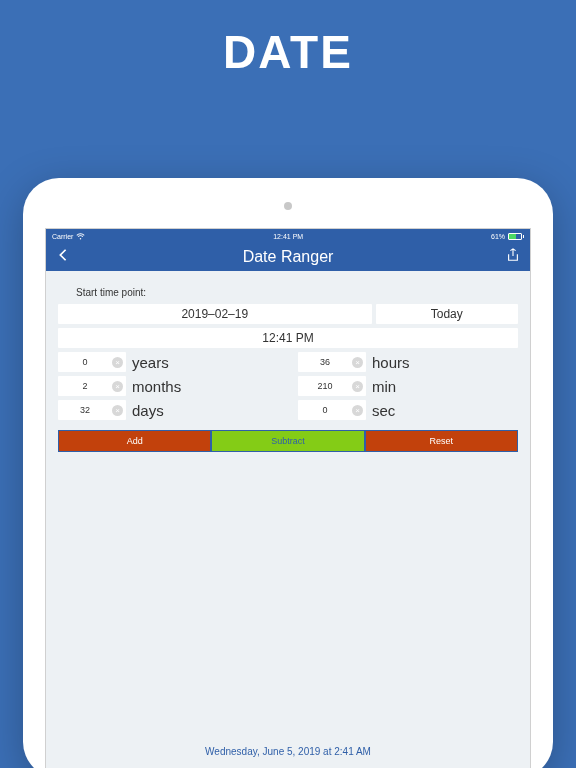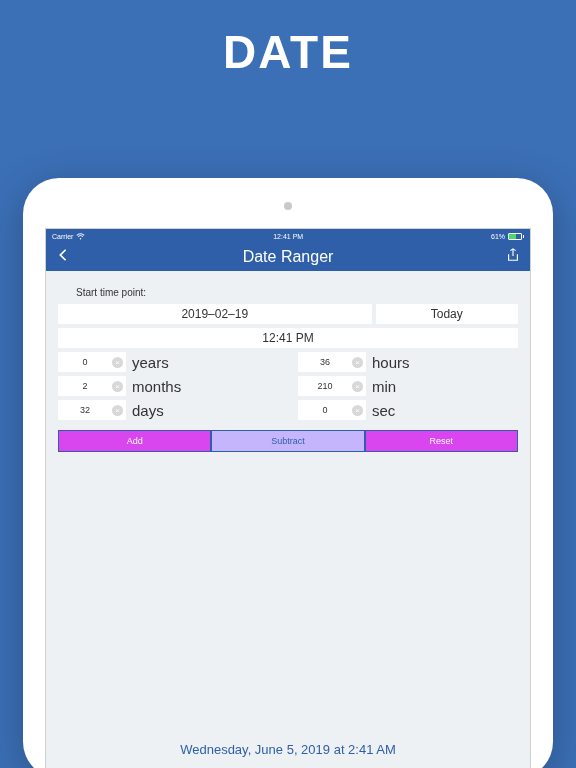--- a/index.html
+++ b/index.html
@@ -26,23 +26,23 @@
 .field.narrow{flex:1}
 .adjust-grid{display:flex;gap:20px}
 .adjust-col{flex:1;display:flex;flex-direction:column;gap:4px}
 .adjust-row{display:flex;align-items:center;gap:6px}
 .num-input{background:#fff;height:20px;width:68px;display:flex;align-items:center;border-radius:1px;position:relative}
 .num-val{flex:1;text-align:center;font-size:9px;color:#333}
 .clear-icon{width:11px;height:11px;border-radius:50%;background:#d8d8d8;color:#fff;display:flex;align-items:center;justify-content:center;font-size:8px;margin-right:3px}
 .unit{font-size:15px;color:#333}
 .btn-row{display:flex;margin-top:10px}
 .btn{flex:1;height:22px;display:flex;align-items:center;justify-content:center;font-size:9px;border:1px solid #2f5fa8}
-.btn.filled{background:#d946ef;color:#fff}
-.btn.outline{background:#c4b5fd;color:#2f5fa8}
-.result{text-align:center;color:#2f5fa8;font-size:13px;margin-top:auto;margin-bottom:20px}
+.btn.filled{background:#c2410c;color:#fff}
+.btn.outline{background:#84cc16;color:#2f5fa8}
+.result{text-align:center;color:#2f5fa8;font-size:10px;margin-top:auto;margin-bottom:20px}
 </style>
 </head>
 <body>
 
 <div class="promo-title">
   <div>DATE</div>
 </div>
 
 <div class="tablet">
   <div class="camera"></div>

